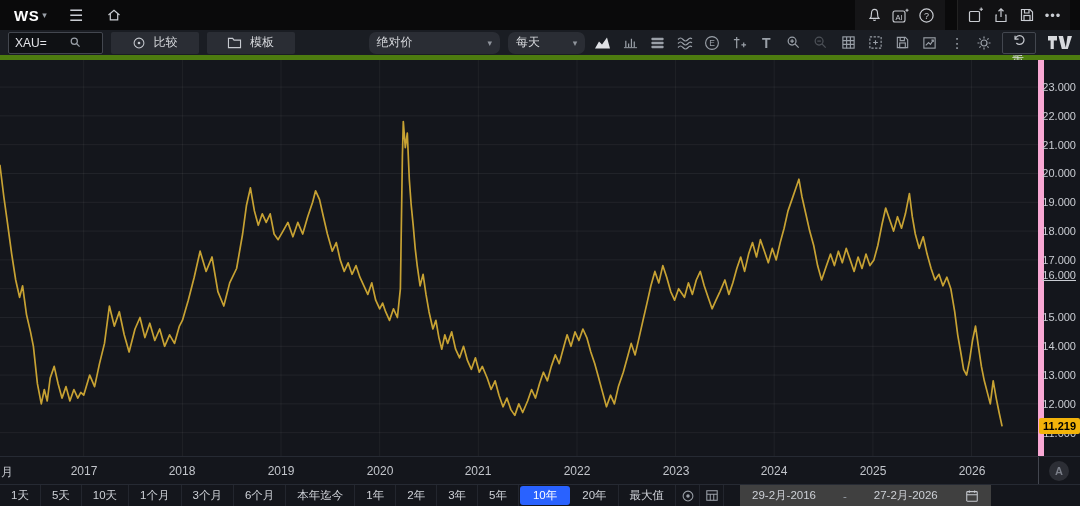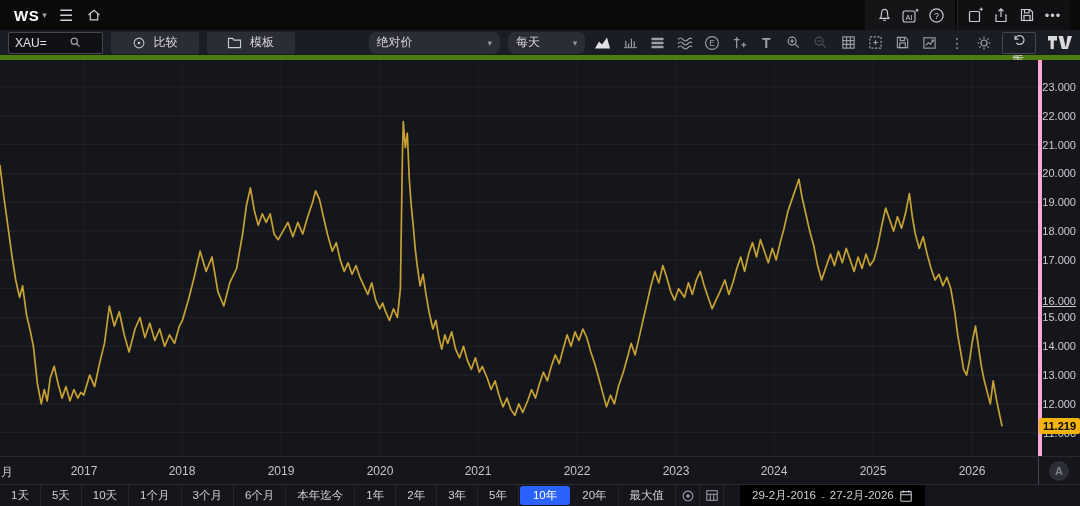--- a/index.html
+++ b/index.html
@@ -9,21 +9,21 @@
     font-family:"Liberation Sans","DejaVu Sans",sans-serif;
     color:#d4d6db;
     -webkit-font-smoothing:antialiased;
   }
   .icon { display:inline-flex; align-items:center; justify-content:center; }
   svg { display:block; }
 
   
   .topbar{
     height:30px; background:#0a0a0b; display:flex; align-items:center;
-    padding:0 10px; gap:2px; position:relative;
+    padding:0 10px; gap:12px; position:relative;
   }
   .ws-logo{ display:flex; align-items:center; gap:3px; color:#fff; font-weight:bold;
     font-size:15px; letter-spacing:.5px; padding:0 4px; }
   .ws-logo .chev{ font-size:9px; color:#9aa0a8; font-weight:normal; }
   .tb-btn{ width:26px; height:26px; display:flex; align-items:center; justify-content:center;
     color:#c9ccd2; cursor:pointer; }
   .searchbox{
     height:22px; width:655px; background:#121214; border:1px solid #3c3c40;
     border-radius:3px; display:flex; align-items:center; padding:0 8px; gap:8px;
   }
@@ -72,21 +72,21 @@
   
   .chart-area{ position:relative; height:396px; background:#14161c; }
   #chart-svg{ position:absolute; left:0; top:0; }
   .chart-title{
     position:absolute; left:8px; top:7px; font-size:12px; color:#e2e3e7; z-index:3;
     white-space:nowrap;
   }
   .chart-title .val{ color:var(--badge-yellow,#d6a11f); margin-left:10px; }
   .price-axis{
     position:absolute; left:1038px; top:0; width:42px; height:396px;
-    border-left:4px solid #f9a8d4; background:#14161c; z-index:2;
+    border-left:6px solid #f9a8d4; background:#14161c; z-index:2;
   }
   .price-tick{
     position:absolute; right:4px; font-size:11px; color:#c9ccd2; line-height:14px;
   }
   .price-badge{
     position:absolute; left:1039px; width:41px; height:16px; background:var(--badge-yellow,#f2b30a);
     color:#000; font-size:11px; font-weight:bold; display:flex; align-items:center;
     justify-content:center; border-radius:2px; z-index:4;
   }
 
@@ -119,22 +119,22 @@
   }
   .range-btn.active{
     background:var(--accent,#2962ff); color:#fff; border-radius:3px; margin:1px 1px;
     border-right:none; padding:0 13px;
   }
   .range-icon{
     width:24px; display:flex; align-items:center; justify-content:center; color:#9aa0a8;
     cursor:pointer; border-right:1px solid #23262e;
   }
   .date-box{
-    margin-left:16px; margin-top:0; background:#000000; display:flex; align-items:center;
-    gap:5px; padding:0 12px; color:#cdd0d6; cursor:pointer;
+    margin-left:16px; margin-top:0; background:#404040; display:flex; align-items:center;
+    gap:27px; padding:0 12px; color:#cdd0d6; cursor:pointer;
   }
 </style>
 </head>
 <body>
 
 <header class="topbar">
   <div class="ws-logo">
     <span>WS</span>
     <span class="chev">▾</span>
   </div>
@@ -410,21 +410,21 @@
       <polyline points="-0.1,104.8 3.8,136.5 7.8,165.3 11.7,194.1 15.7,220.0 19.6,237.3 22.6,225.8 26.5,254.6 30.5,271.9 33.4,286.3 37.4,323.7 41.3,343.9 44.3,329.5 47.2,341.0 50.2,318.0 54.2,306.4 58.1,323.7 62.0,338.1 66.0,326.6 69.9,341.0 73.9,329.5 77.8,338.1 80.8,332.4 83.7,335.2 89.7,315.1 94.6,326.6 99.5,303.6 104.5,283.4 109.4,246.0 114.3,266.1 119.3,251.7 124.2,274.8 129.1,292.0 135.0,269.0 140.0,257.5 144.9,277.6 149.8,263.2 154.8,280.5 159.7,269.0 164.6,286.3 169.6,274.8 174.5,283.4 179.4,266.1 182.4,260.4 188.3,240.2 194.2,217.2 200.1,191.2 206.1,211.4 212.0,197.0 217.9,231.6 223.8,246.0 229.7,222.9 236.6,208.5 242.6,174.0 246.5,145.2 250.4,127.9 254.4,150.9 258.3,165.3 262.3,153.8 266.2,162.4 270.2,153.8 274.1,174.0 278.1,179.7 283.0,171.1 287.9,162.4 292.9,176.8 297.8,162.4 302.7,174.0 307.7,156.7 312.6,142.3 315.6,130.8 319.5,139.4 323.4,156.7 327.4,174.0 332.3,191.2 336.3,182.6 340.2,199.9 344.2,211.4 348.1,202.8 352.0,214.3 356.0,205.6 359.9,217.2 363.9,225.8 367.8,234.4 371.8,222.9 375.7,240.2 379.7,248.8 382.6,243.1 385.6,251.7 389.5,260.4 393.5,248.8 397.4,257.5 400.4,228.7 402.4,96.2 403.3,61.6 405.3,87.6 407.3,73.2 409.3,119.2 411.2,145.2 413.2,165.3 415.2,188.4 417.2,205.6 420.1,225.8 423.1,214.3 426.0,234.4 429.0,251.7 432.9,269.0 435.9,260.4 438.9,277.6 441.8,289.2 444.8,274.8 447.7,283.4 451.7,271.9 455.6,289.2 459.6,297.8 463.5,286.3 467.5,300.7 471.4,309.3 475.4,297.8 479.3,312.2 482.3,306.4 487.2,318.0 491.1,329.5 495.1,320.8 499.0,335.2 503.0,346.8 506.9,338.1 510.9,349.6 514.8,355.4 518.8,343.9 522.7,352.5 527.6,341.0 531.6,329.5 535.5,338.1 539.5,323.7 543.4,312.2 547.4,320.8 551.3,306.4 555.3,294.9 559.2,303.6 563.1,289.2 567.1,274.8 571.0,286.3 575.0,271.9 578.9,280.5 582.9,269.0 586.8,277.6 590.8,292.0 594.7,303.6 598.7,318.0 602.6,332.4 606.5,346.8 610.5,335.2 614.4,343.9 618.4,326.6 623.3,312.2 627.3,297.8 631.2,283.4 635.1,294.9 639.1,277.6 643.0,260.4 647.0,243.1 650.9,225.8 654.9,211.4 658.8,222.9 662.8,205.6 666.7,217.2 670.7,231.6 674.6,240.2 678.6,228.7 684.5,237.3 688.4,222.9 692.4,234.4 696.3,220.0 700.3,211.4 704.2,225.8 708.1,237.3 712.1,248.8 716.0,240.2 720.0,231.6 724.9,220.0 728.9,234.4 732.8,222.9 736.8,208.5 740.7,197.0 744.6,211.4 748.6,194.1 752.5,182.6 756.5,197.0 760.4,179.7 764.4,191.2 768.3,202.8 772.3,188.4 776.2,199.9 780.2,182.6 784.1,168.2 788.0,150.9 792.0,139.4 795.9,127.9 798.9,119.2 801.9,136.5 805.8,153.8 809.7,171.1 813.7,185.5 817.6,205.6 821.6,220.0 825.5,208.5 830.5,194.1 834.4,205.6 838.4,191.2 842.3,202.8 846.2,188.4 850.2,199.9 854.1,211.4 858.1,197.0 862.0,208.5 866.0,194.1 869.9,205.6 873.9,199.9 877.8,185.5 881.8,165.3 885.7,148.0 889.6,159.6 893.6,171.1 897.5,156.7 901.5,168.2 905.4,153.8 909.4,133.6 912.3,156.7 915.3,174.0 919.2,188.4 923.2,176.8 927.1,194.1 931.1,208.5 935.0,220.0 939.0,214.3 942.9,225.8 946.9,217.2 950.8,228.7 954.7,251.7 957.7,274.8 960.7,292.0 963.6,309.3 966.6,315.1 969.5,300.7 972.5,280.5 975.5,266.1 978.4,286.3 981.4,306.4 984.3,320.8 987.3,332.4 990.3,343.9 993.2,320.8 996.2,338.1 999.1,352.5 1002.1,366.4" fill="none" stroke="#C7A233" stroke-width="1.7" stroke-linejoin="round"></polyline>
     </svg>
   <div class="price-axis" id="price-axis">
       <div class="price-tick" style="top: 20.072px;">23.000</div>
       <div class="price-tick" style="top: 48.872px;">22.000</div>
       <div class="price-tick" style="top: 77.672px;">21.000</div>
       <div class="price-tick" style="top: 106.472px; margin-left: 8px;">20.000</div>
       <div class="price-tick" style="top: 135.272px;">19.000</div>
       <div class="price-tick" style="top: 164.072px;">18.000</div>
       <div class="price-tick" style="top: 192.872px;">17.000</div>
-      <div class="price-tick" style="top: 234px; text-decoration: underline;">16.000</div>
+      <div class="price-tick" style="top: 208px; text-decoration: underline;">16.000</div>
       <div class="price-tick" style="top: 250.472px;">15.000</div>
       <div class="price-tick" style="top: 279.272px;">14.000</div>
       <div class="price-tick" style="top: 308.072px;">13.000</div>
       <div class="price-tick" style="top: 336.872px;">12.000</div>
       <div class="price-tick" style="top: 365.672px;">11.000</div>
     </div>
   <div class="price-badge" id="price-badge" style="top: 358.365px;">11.219</div>
 </div>
 
 <div class="time-axis" id="time-axis">

